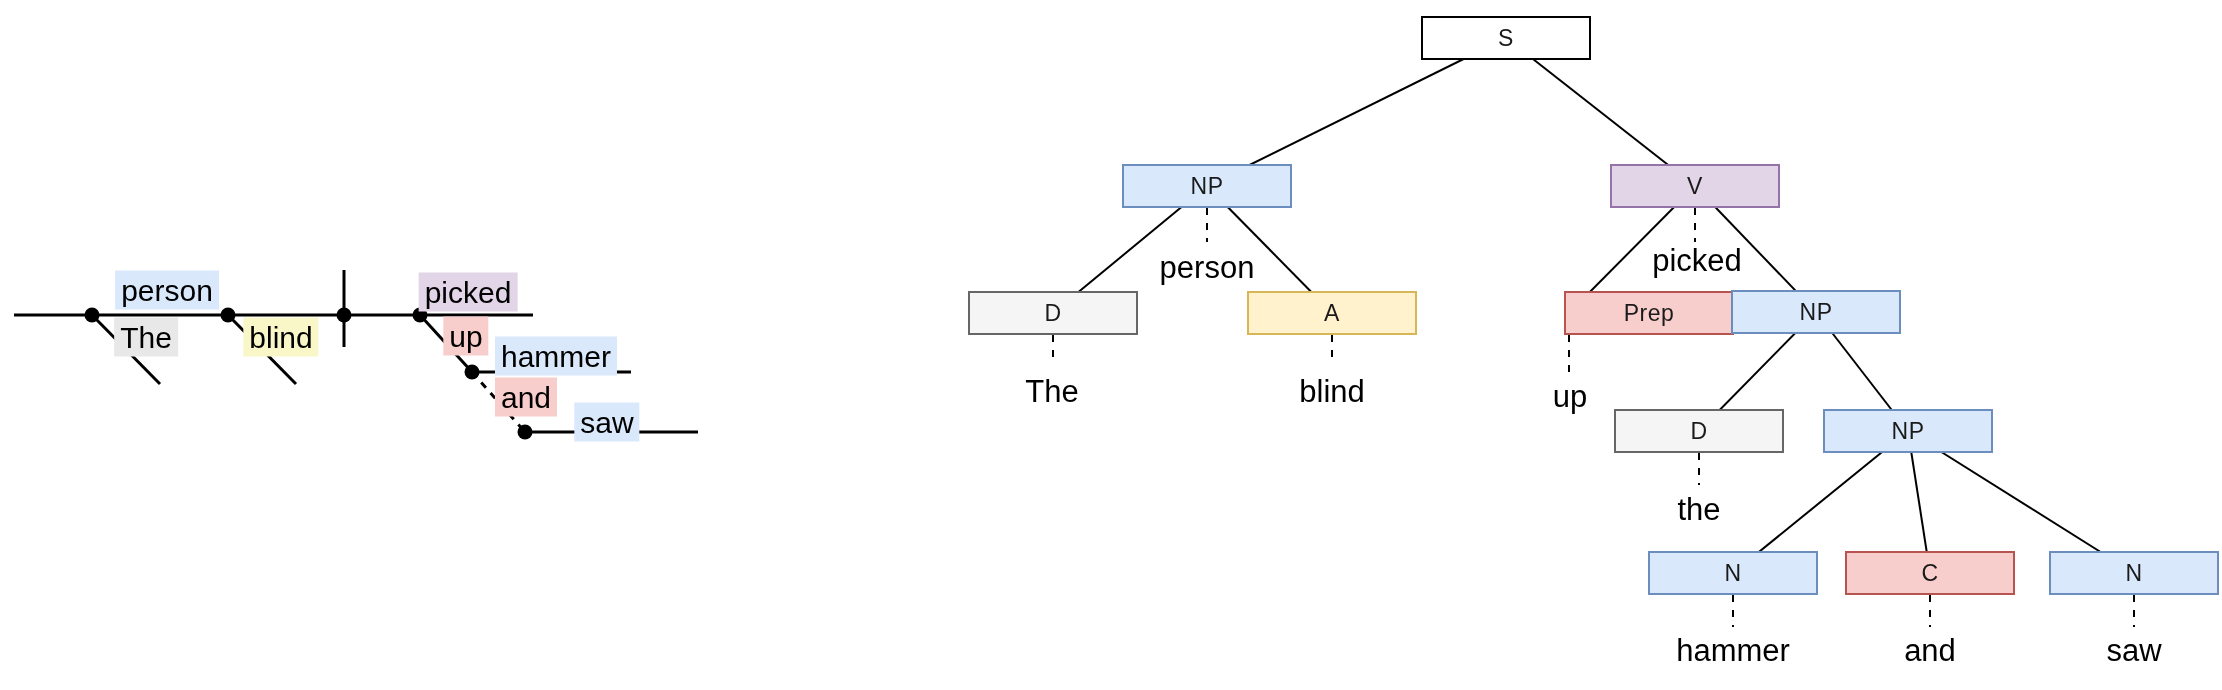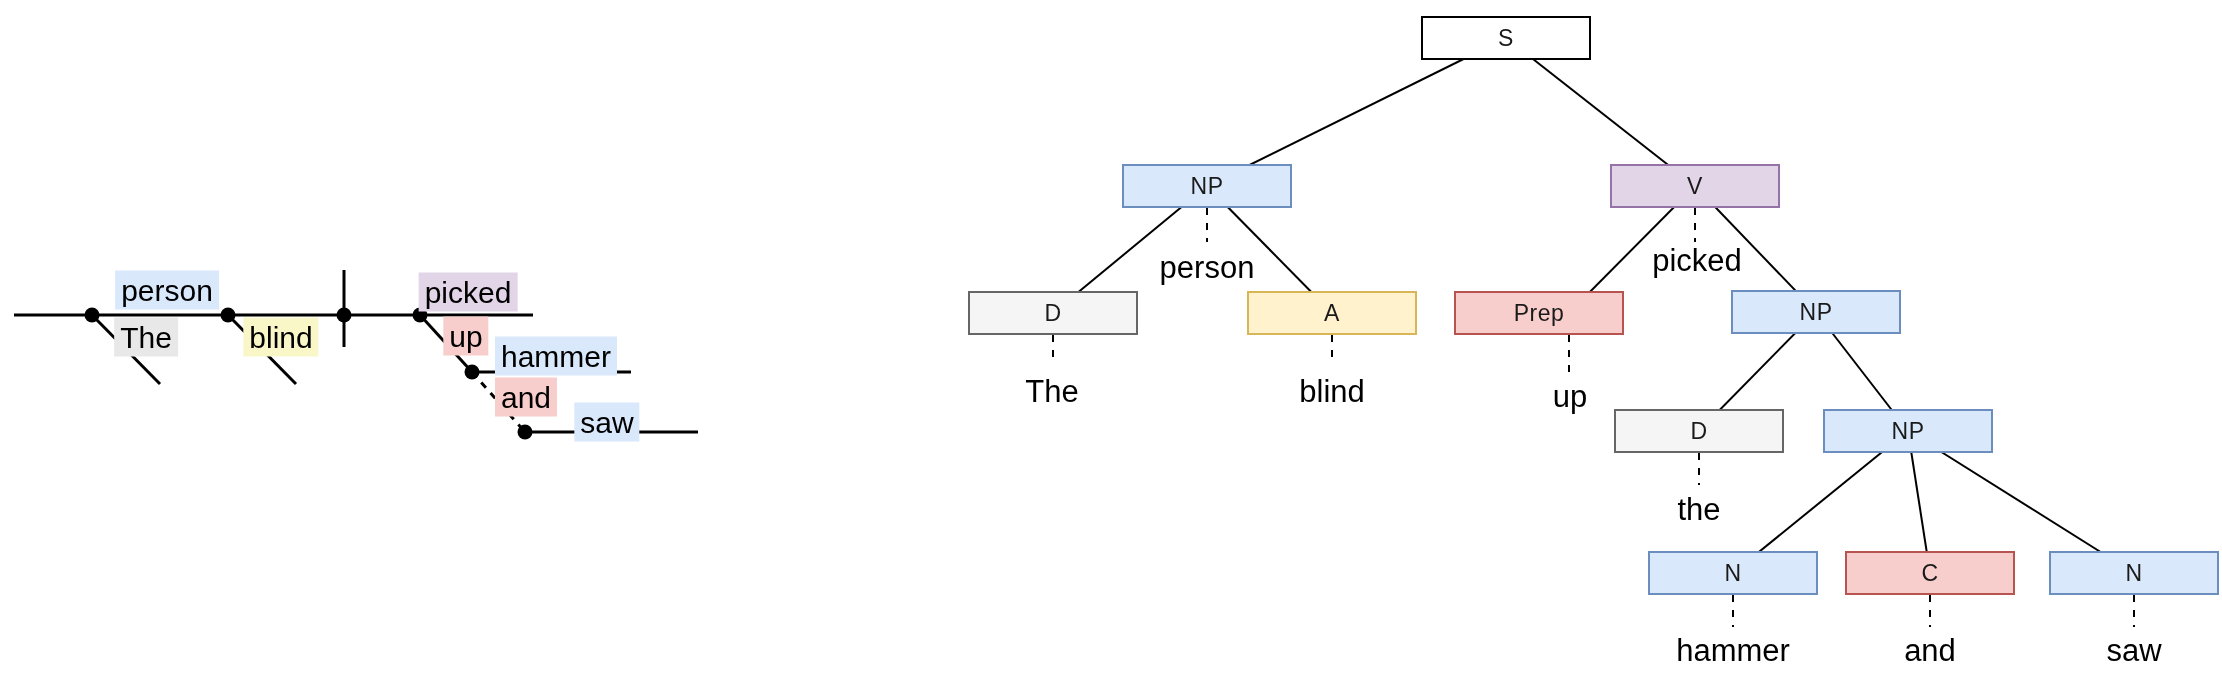--- a/index.html
+++ b/index.html
@@ -82,21 +82,21 @@
     </div>
     <div class="node" style="left: 1610px; top: 164px; width: 170px; height: 44px; background: rgb(225, 213, 231); border-color: rgb(150, 115, 166);">
       <span>V</span>
     </div>
     <div class="node" style="left: 968px; top: 291px; width: 170px; height: 44px; background: rgb(245, 245, 245); border-color: rgb(102, 102, 102);">
       <span>D</span>
     </div>
     <div class="node" style="left: 1247px; top: 291px; width: 170px; height: 44px; background: rgb(255, 242, 204); border-color: rgb(214, 182, 86);">
       <span>A</span>
     </div>
-    <div class="node" style="left: 1454px; top: 291px; width: 170px; height: 44px; background: rgb(248, 206, 204); border-color: rgb(184, 84, 80);">
+    <div class="node" style="left: 1564px; top: 291px; width: 170px; height: 44px; background: rgb(248, 206, 204); border-color: rgb(184, 84, 80);">
       <span>Prep</span>
     </div>
     <div class="node" style="left: 1731px; top: 290px; width: 170px; height: 44px; background: rgb(218, 232, 252); border-color: rgb(108, 142, 191);">
       <span>NP</span>
     </div>
     <div class="node" style="left: 1614px; top: 409px; width: 170px; height: 44px; background: rgb(245, 245, 245); border-color: rgb(102, 102, 102);">
       <span>D</span>
     </div>
     <div class="node" style="left: 1823px; top: 409px; width: 170px; height: 44px; background: rgb(218, 232, 252); border-color: rgb(108, 142, 191);">
       <span>NP</span>

